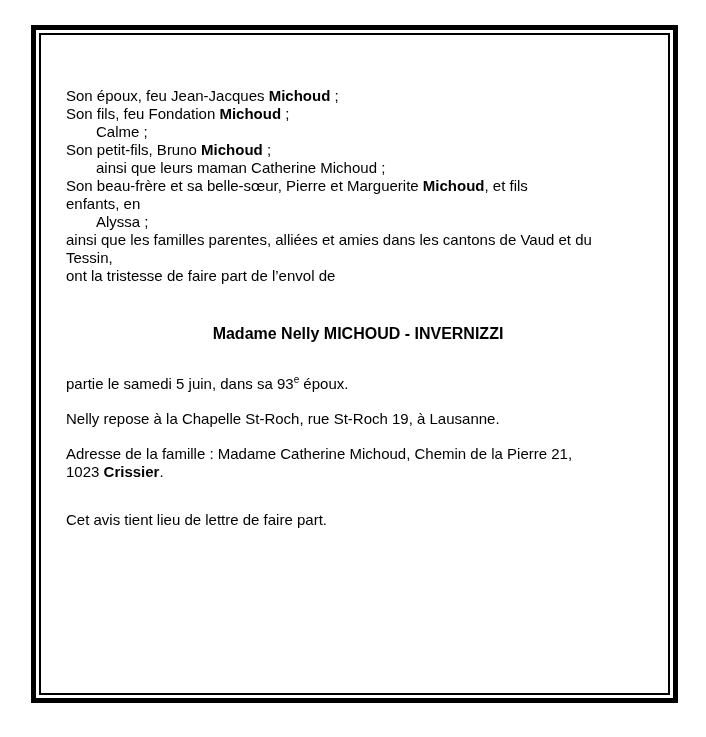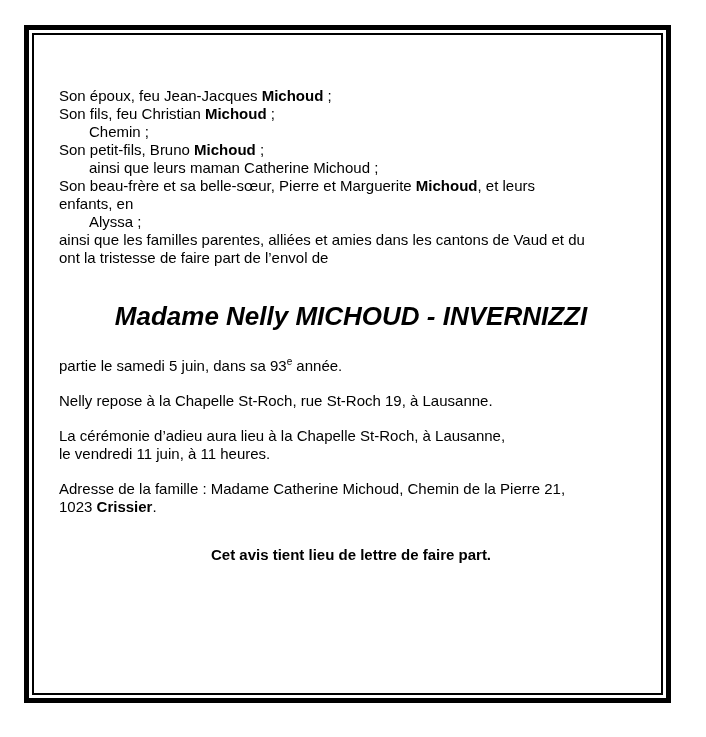--- a/index.html
+++ b/index.html
@@ -6,21 +6,21 @@
     margin: 0;
     padding: 0;
     background: #ffffff;
     width: 706px;
     height: 737px;
     font-family: "Liberation Sans", "DejaVu Sans", sans-serif;
     color: #000000;
   }
   .frame {
     position: absolute;
-    left: 24px;
+    left: 31px;
     top: 25px;
     width: 647px;
     height: 678px;
     box-sizing: border-box;
     border: 5px solid #000000;
     padding: 3px;
     background: #ffffff;
   }
   .frame-inner {
     box-sizing: border-box;
@@ -38,79 +38,73 @@
   }
   .indent {
     padding-left: 30px;
   }
   .b {
     font-weight: bold;
   }
   .title {
     margin: 36px 0 0 0;
     text-align: center;
-    font-size: 26px;
+    font-size: 16px;
     line-height: 26px;
     font-weight: bold;
     white-space: nowrap;
-    font-style: italic;
   }
   .para {
     margin: 17px 0 0 0;
   }
   .para-first {
     margin-top: 28px;
   }
   sup {
     font-size: 10px;
     line-height: 0;
     vertical-align: super;
   }
   .closing {
     margin: 30px 0 0 0;
-    text-align: center;
-    font-weight: bold;
   }
   .closing .line {
     white-space: nowrap;
   }
 </style>
 </head>
 <body>
 
 <div class="frame">
   <div class="frame-inner">
 
     <div>
       <div class="line"><span>Son époux, feu Jean-Jacques </span><span class="b">Michoud</span><span> ;</span></div>
-      <div class="line"><span>Son fils, feu Christian </span><span class="b">Michoud</span><span> ;</span></div>
-      <div class="line indent"><span>Chemin ;</span></div>
+      <div class="line"><span>Son fils, feu Fondation </span><span class="b">Michoud</span><span> ;</span></div>
+      <div class="line indent"><span>Calme ;</span></div>
       <div class="line"><span>Son petit-fils, Bruno </span><span class="b">Michoud</span><span> ;</span></div>
       <div class="line indent"><span>ainsi que leurs maman Catherine Michoud ;</span></div>
-      <div class="line"><span>Son beau-frère et sa belle-sœur, Pierre et Marguerite </span><span class="b">Michoud</span><span>, et leurs</span></div>
+      <div class="line"><span>Son beau-frère et sa belle-sœur, Pierre et Marguerite </span><span class="b">Michoud</span><span>, et fils</span></div>
       <div class="line"><span>enfants, en</span></div>
       <div class="line indent"><span>Alyssa ;</span></div>
       <div class="line"><span>ainsi que les familles parentes, alliées et amies dans les cantons de Vaud et du</span></div>
+      <div class="line"><span>Tessin,</span></div>
       <div class="line"><span>ont la tristesse de faire part de l’envol de</span></div>
     </div>
 
     <div class="title">Madame Nelly MICHOUD - INVERNIZZI</div>
 
     <p class="para para-first">
-      <span class="line"><span>partie le samedi 5 juin, dans sa 93</span><sup>e</sup><span> année.</span></span>
+      <span class="line"><span>partie le samedi 5 juin, dans sa 93</span><sup>e</sup><span> époux.</span></span>
     </p>
 
     <p class="para">
       <span class="line">Nelly repose à la Chapelle St-Roch, rue St-Roch 19, à Lausanne.</span>
     </p>
 
-    <p class="para">
-      <span class="line">La cérémonie d’adieu aura lieu à la Chapelle St-Roch, à Lausanne,</span>
-      <span class="line">le vendredi 11 juin, à 11 heures.</span>
-    </p>
 
 
     <p class="para">
       <span class="line">Adresse de la famille : Madame Catherine Michoud, Chemin de la Pierre 21,</span>
       <span class="line"><span>1023 </span><span class="b">Crissier</span><span>.</span></span>
     </p>
 
     <p class="closing">
       <span class="line">Cet avis tient lieu de lettre de faire part.</span>
     </p>

